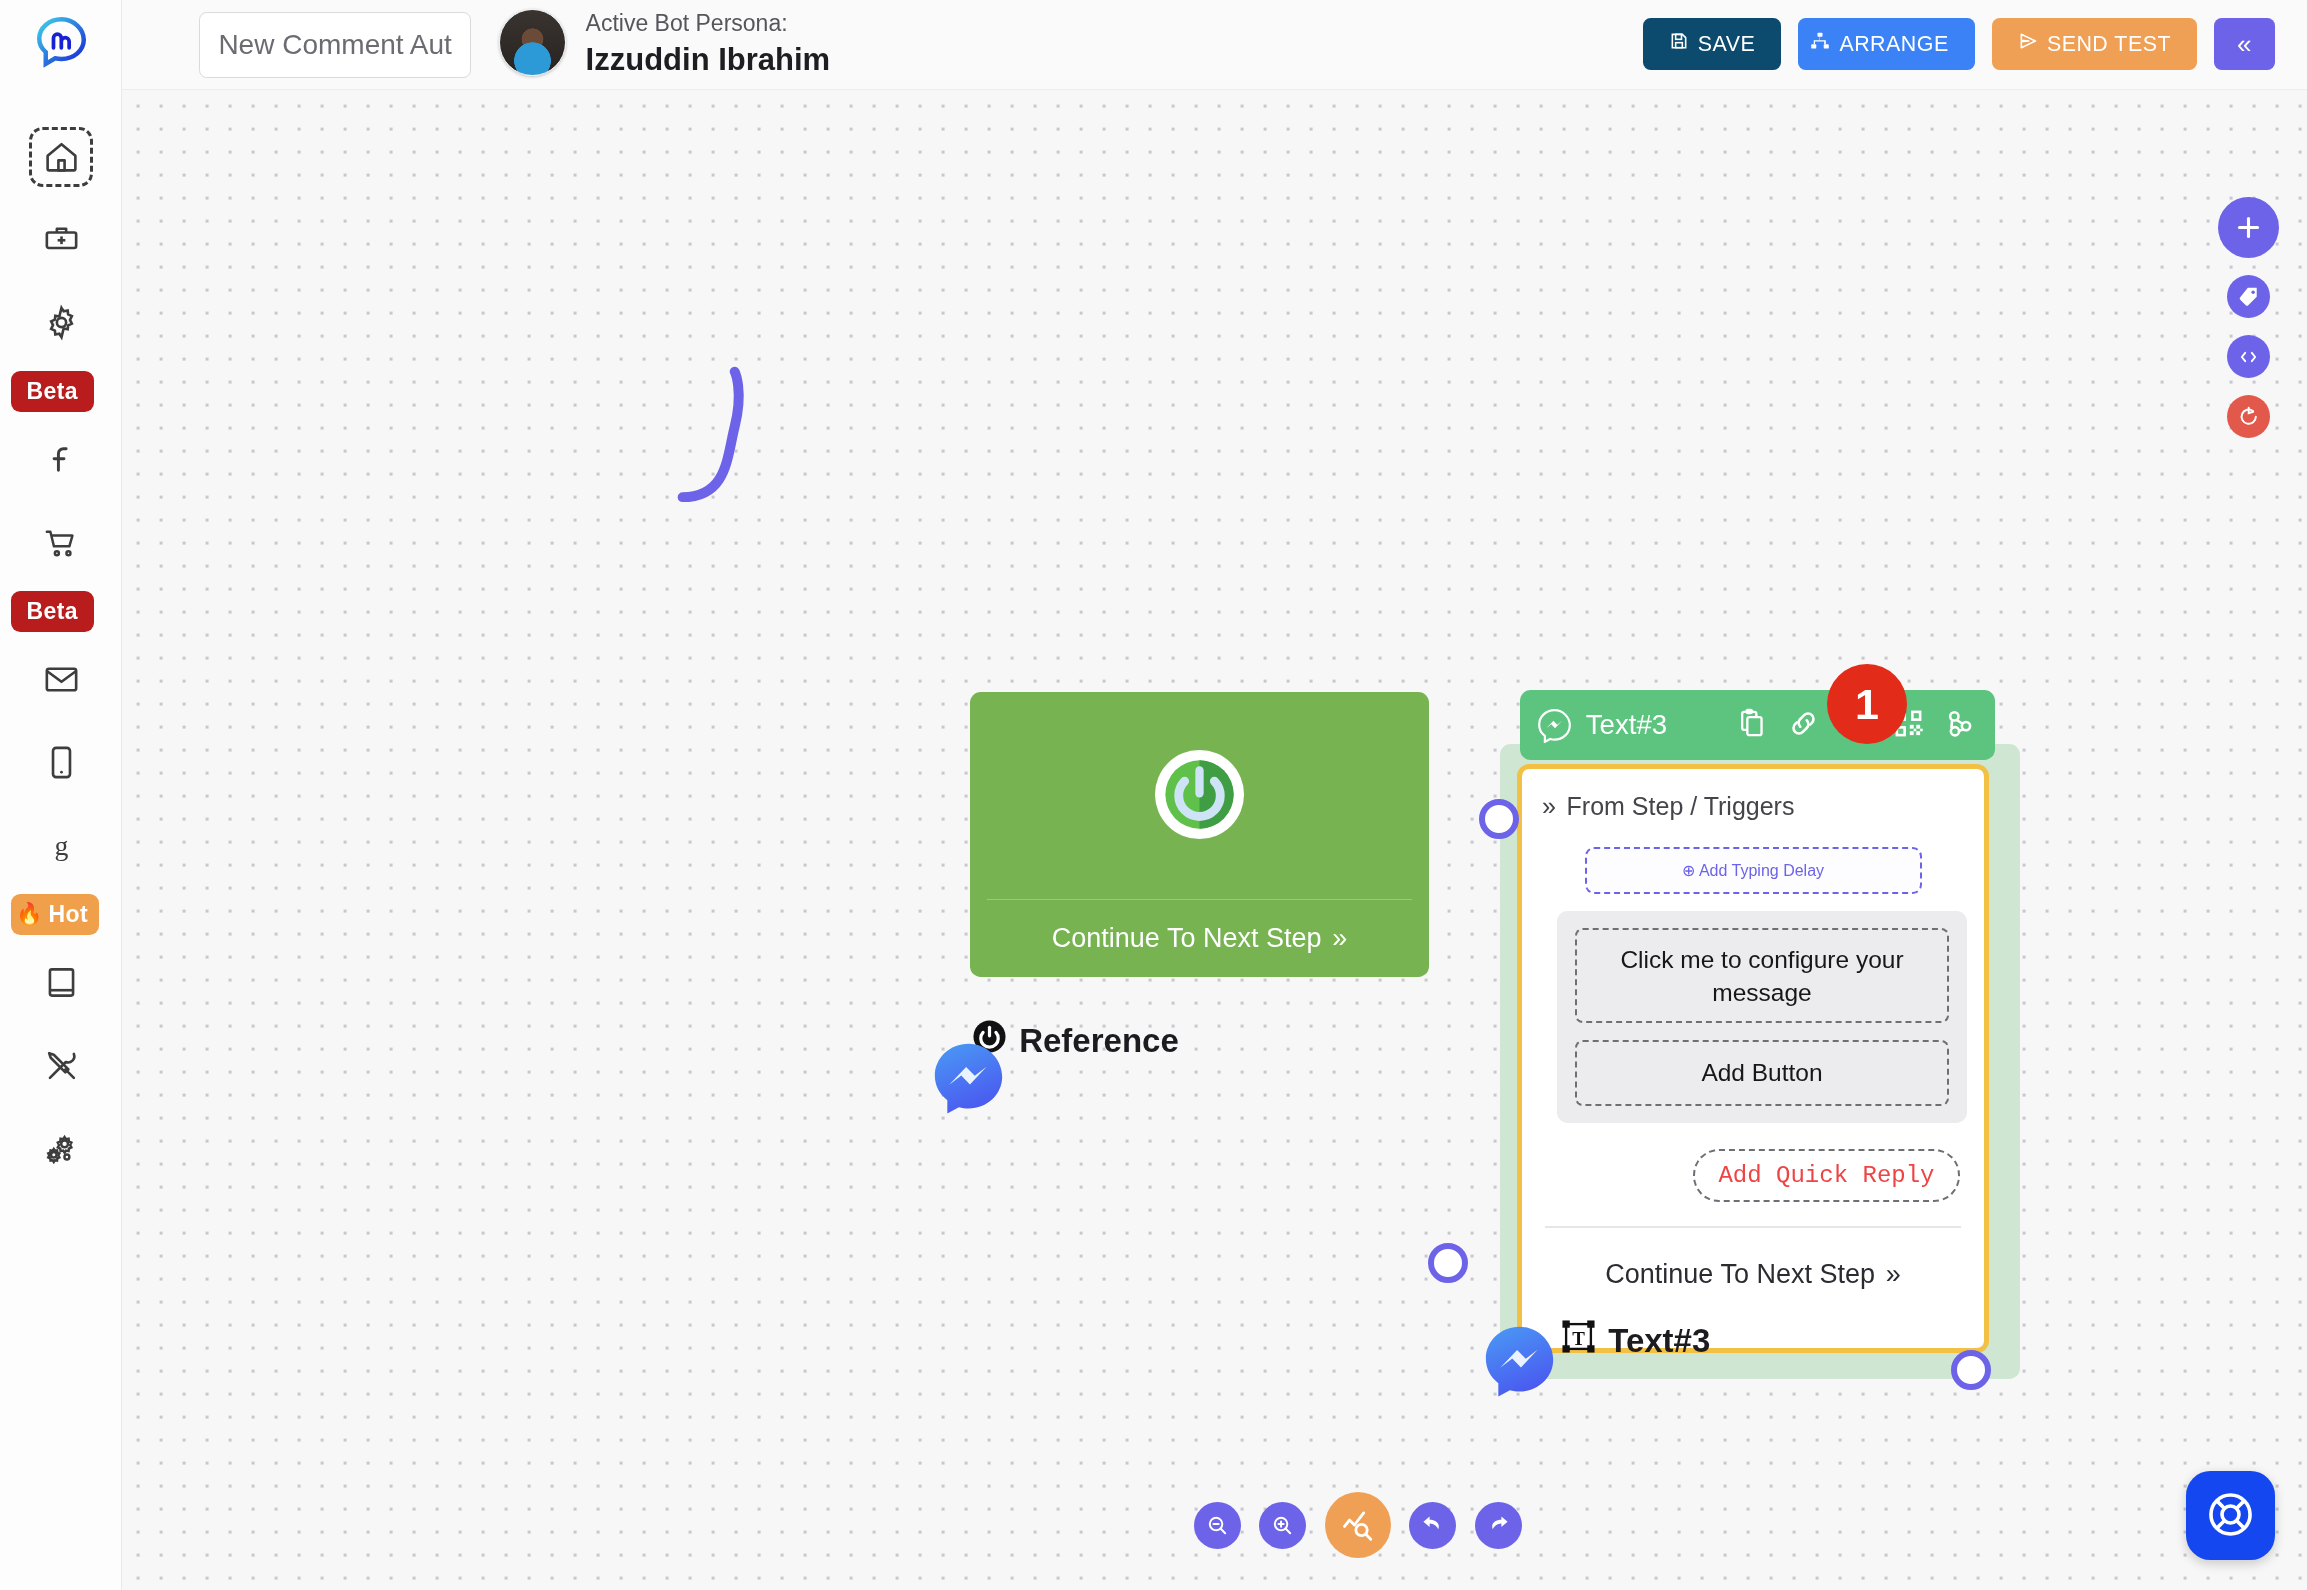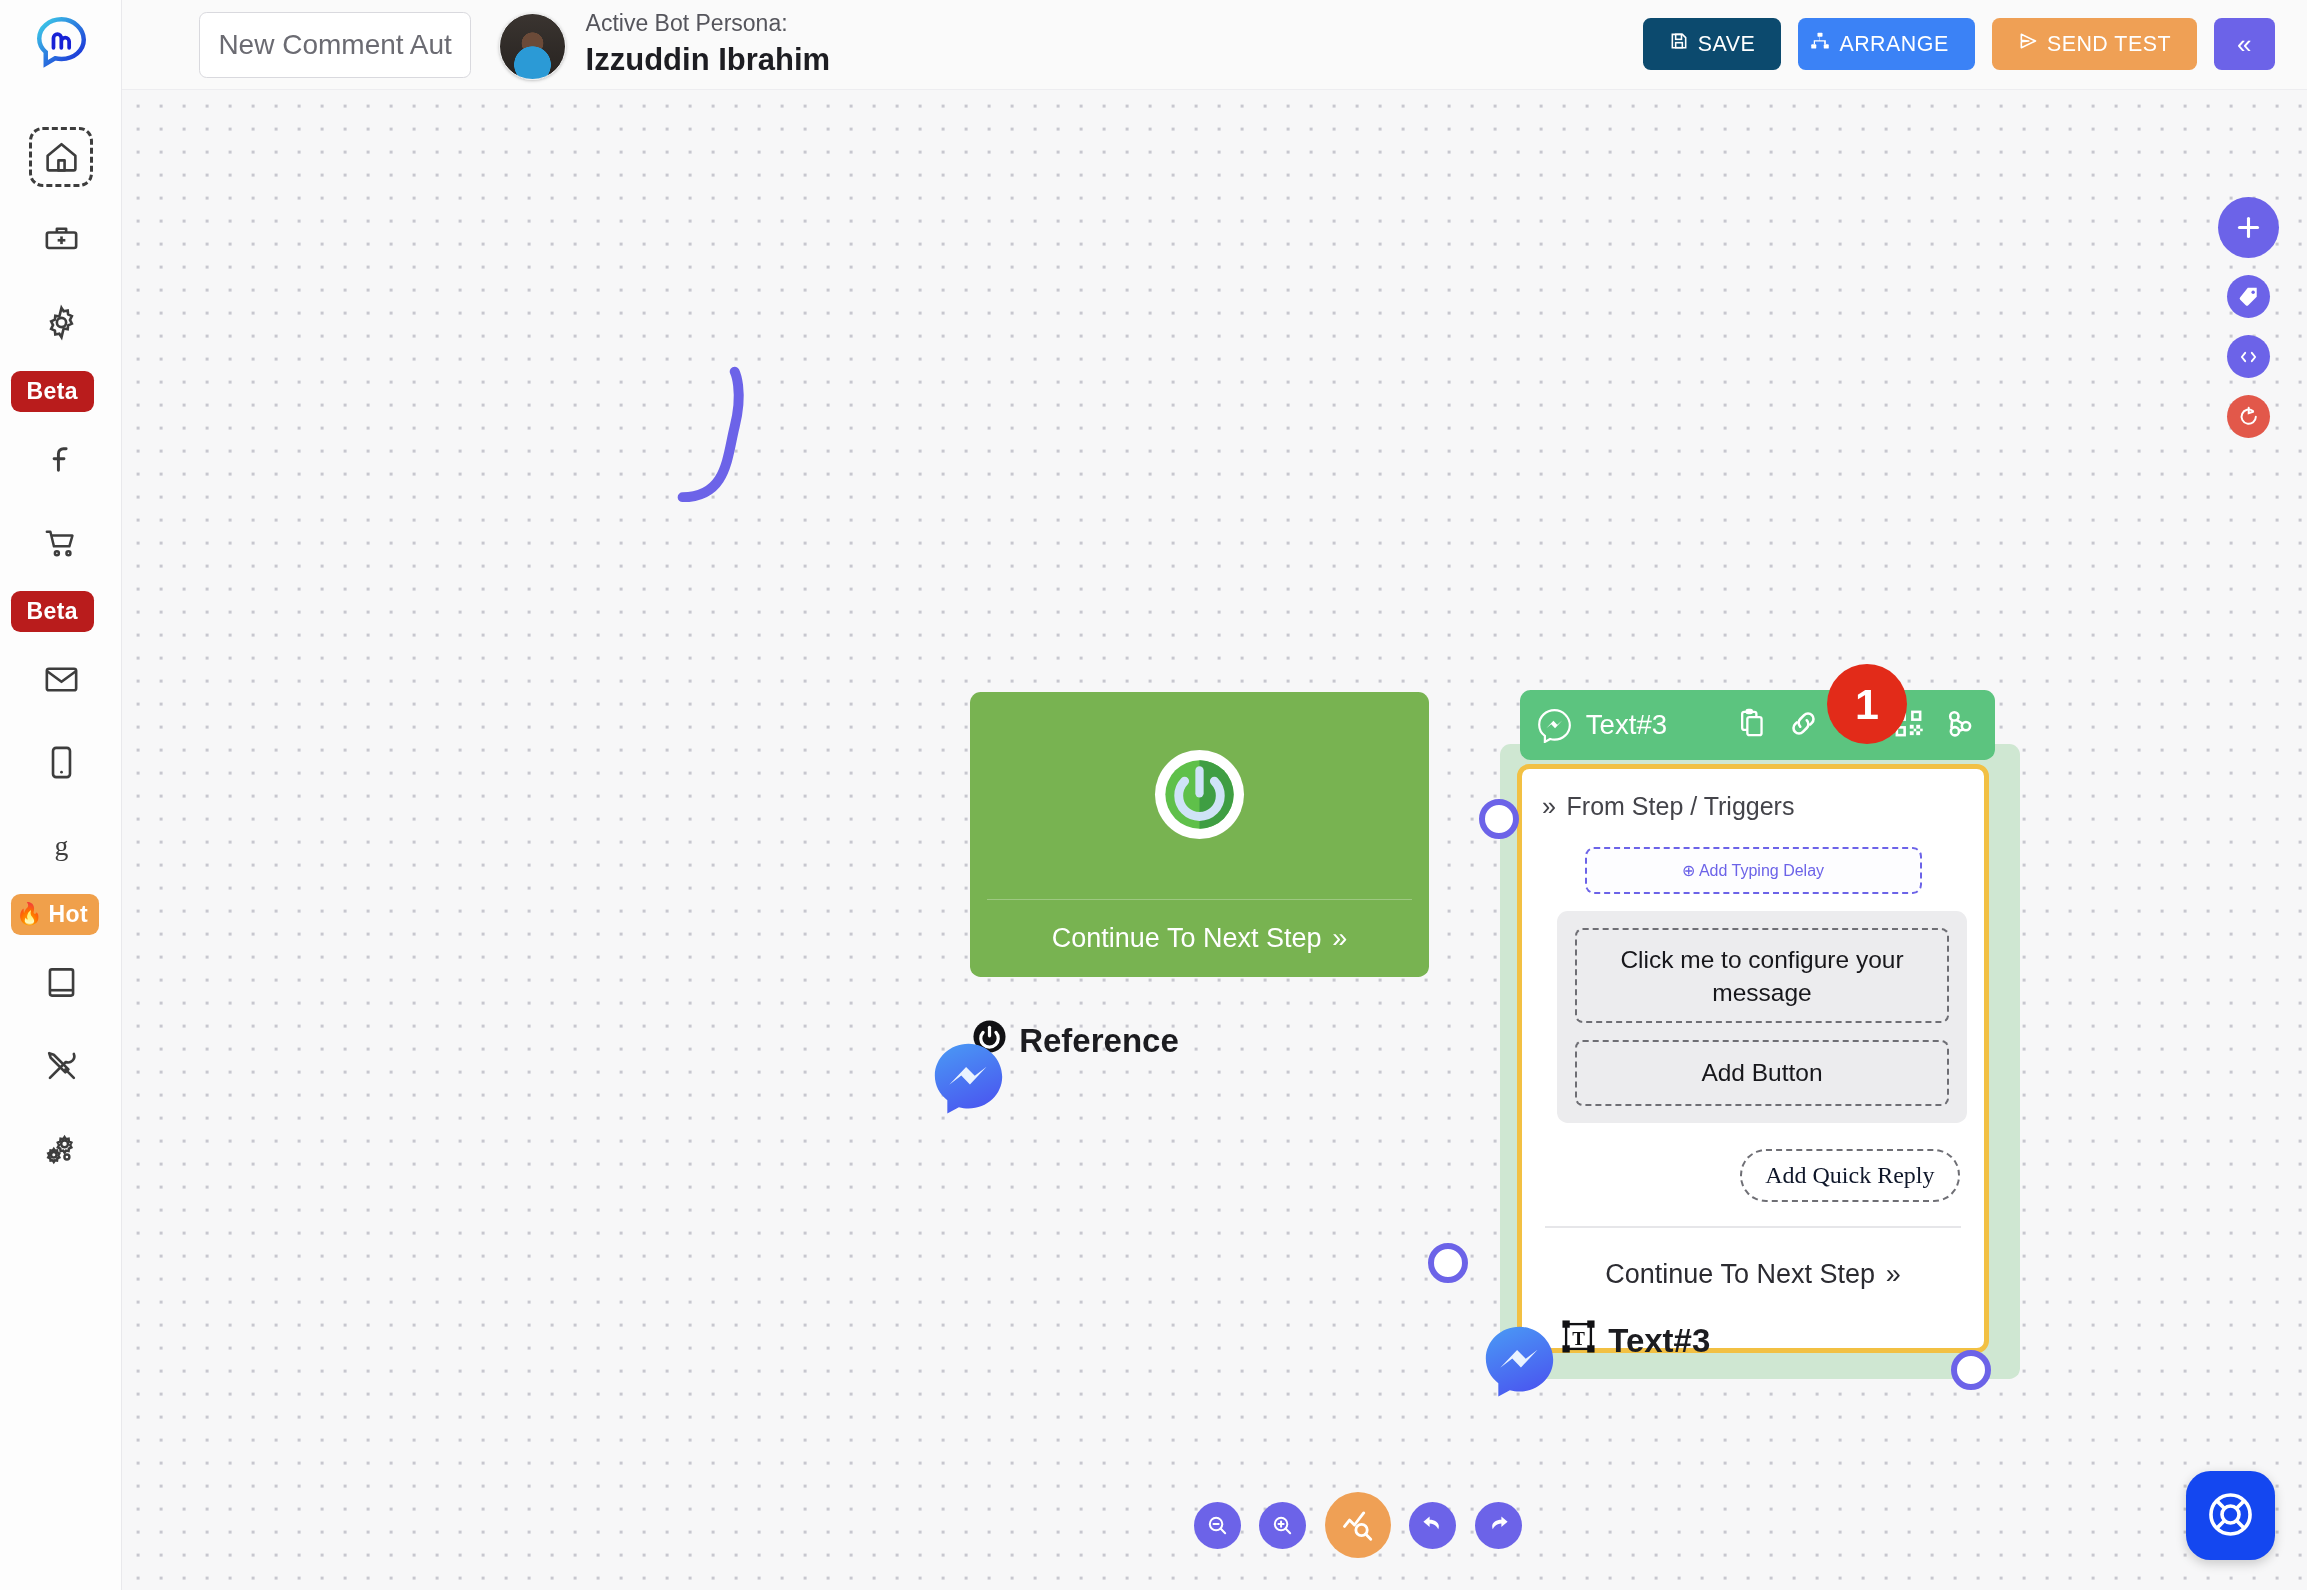--- a/index.html
+++ b/index.html
@@ -57,21 +57,21 @@
   }
   #flow-name {
     margin-left: 77px;
     width: 272px; height: 66px;
     border: 1.1px solid #d9d9de; border-radius: 7.7px;
     background: #fff;
     font-family: "Liberation Sans", sans-serif;
     font-size: 28px; color: #6b6b72;
     padding: 0 18.4px; outline: none;
   }
-  #persona { margin-left: 27.6px; display: flex; align-items: flex-end; }
+  #persona { margin-left: 27.6px; display: flex; align-items: flex-start; }
   #avatar {
     width: 67px; height: 67px; border-radius: 50%;
     background:
       radial-gradient(circle at 50% 78%, #2b9ad6 0 30%, transparent 31%),
       radial-gradient(circle at 50% 45%, #6b4a38 0 22%, transparent 23%),
       linear-gradient(#3a3430, #272320);
     border: 1.5px solid #efefef; overflow: hidden; flex: none;
     box-shadow: 0 0.8px 3.1px rgba(0,0,0,.25);
   }
   #persona-text { margin-left: 20px; line-height: 1.25; }
@@ -195,22 +195,22 @@
     cursor: pointer;
     text-align: center;
   }
   .addbtn-box {
     margin-top: 17px; border: 2.3px dashed #6e6e74; border-radius: 7.7px;
     font-size: 24.5px; color: #17171b; text-align: center; padding: 17px 0; cursor: pointer;
   }
   .qr-row { display: flex; justify-content: flex-end; margin: 26px 24.5px 0 0; }
   .qr-pill {
     border: 2.3px dashed #6e6e74; border-radius: 26px; background: transparent;
-    font-size: 24px; color: #0f172a; padding: 10.7px 23px; cursor: pointer;
-    font-family: Liberation Serif, serif;
+    font-size: 24px; color: #ef4444; padding: 10.7px 23px; cursor: pointer;
+    font-family: Liberation Mono, monospace;
   }
   #t3-hr { height: 1.5px; background: #e6e6e9; margin: 24.5px 23px 0 23px; }
   #t3-continue {
     display: flex; align-items: center; justify-content: center; gap: 10.7px;
     font-size: 27px; color: #2b2b31; margin-top: 31px; cursor: pointer;
   }
   #t3-label {
     position: absolute; left: 1561px; top: 1320px;
     display: flex; align-items: center; gap: 12.2px;
     font-size: 33px; font-weight: 600; color: #1c1c20; z-index: 25;

